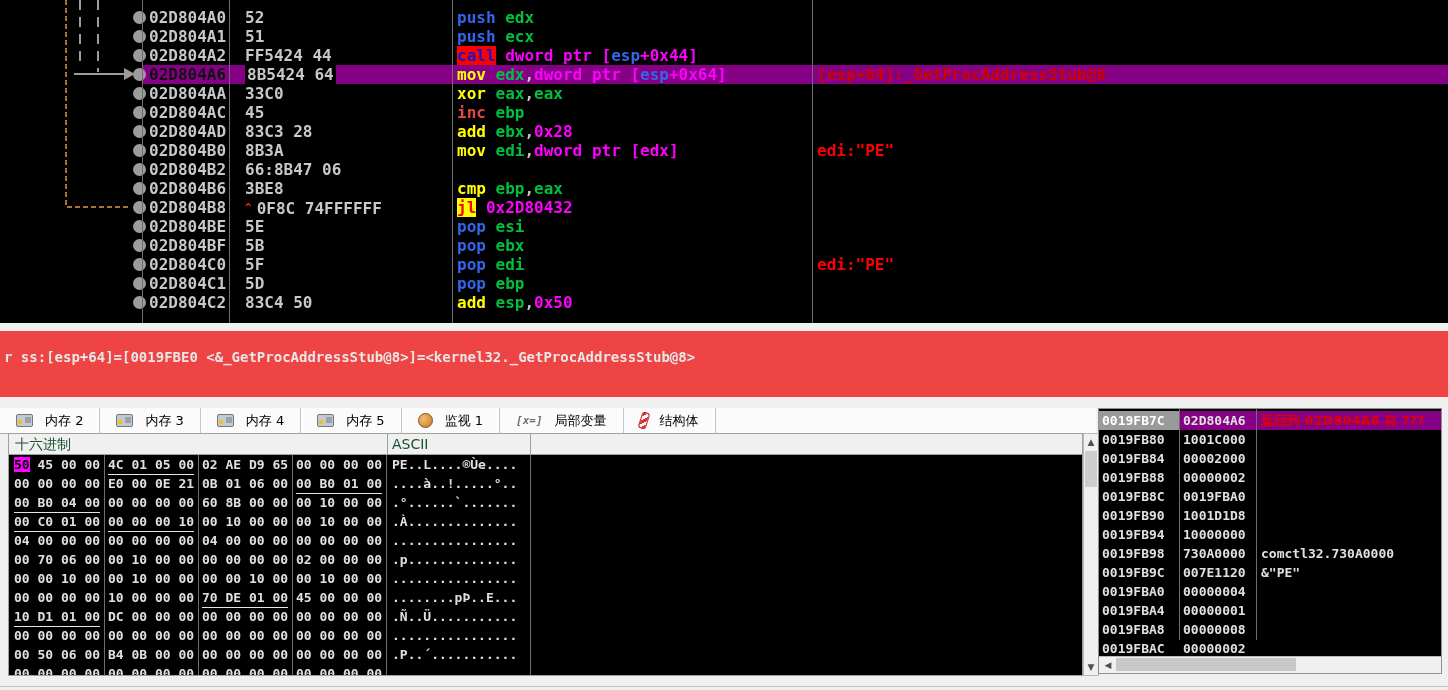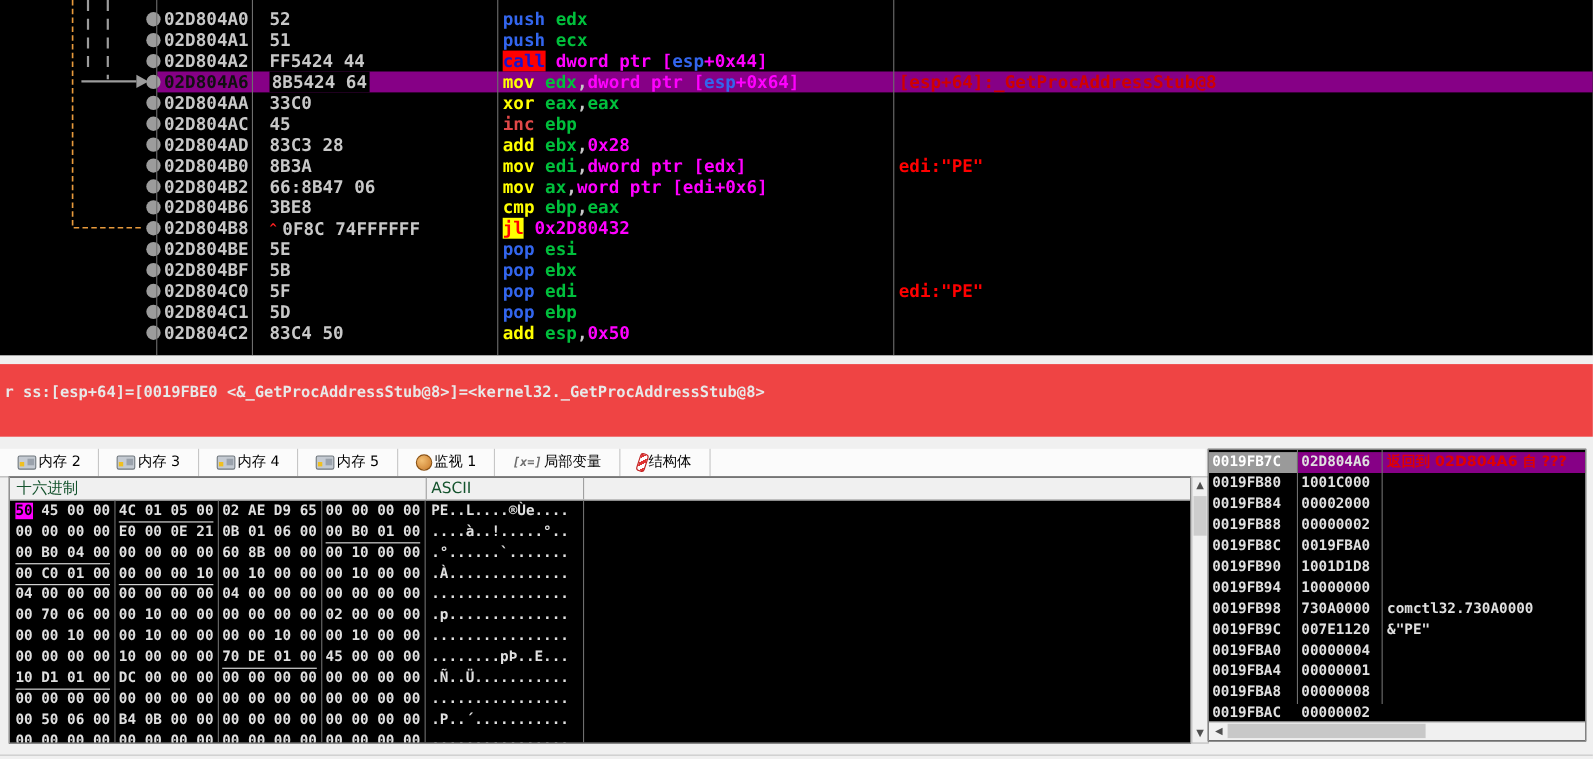--- a/index.html
+++ b/index.html
@@ -27,21 +27,21 @@
   .tk-reg{color:#00C03C;} .tk-mem{color:#FF00FF;} .tk-esp{color:#3366EE;}
   .tk-num{color:#FF00FF;} .tk-pun{color:#C8C8C8;}
   .cmt.red{color:#FF0000;} .cmt.hlc{color:#D00000;}
   
   #infobox{position:absolute;left:0;top:331px;width:1448px;height:66px;background:#ef4444;}
   #infobox span{position:absolute;left:4px;top:17px;
     font:bold 14px/18px "DejaVu Sans Mono",monospace;color:#E8E8E8;white-space:pre;}
   
   #tabbar{position:absolute;left:0;top:408px;width:1096px;height:25px;background:#FBFBFB;
           border-bottom:1px solid #ABABAB;display:flex;align-items:stretch;}
-  .tab{display:flex;align-items:center;gap:2px;padding:0 16px;border-right:1px solid #C6C6C6;
+  .tab{display:flex;align-items:center;gap:12px;padding:0 16px;border-right:1px solid #C6C6C6;
        font:13px/24px "DejaVu Sans","Liberation Sans",sans-serif;color:#000;cursor:default;}
   .memory-icon{width:15px;height:11px;background:#C4CAD2;border:1px solid #70787E;border-radius:2px;position:relative;}
   .memory-icon::before{content:"";position:absolute;left:1px;top:5px;width:4px;height:4px;background:#F0C020;}
   .memory-icon::after{content:"";position:absolute;right:1px;top:2px;width:6px;height:6px;background:#9AA2AC;}
   .watch-icon{width:13px;height:13px;border-radius:50%;border:1px solid #8A5010;
        background:radial-gradient(circle at 35% 35%,#F2BE72,#C87828);}
   .locals-icon{font:italic bold 11px "DejaVu Sans Mono",monospace;color:#707070;}
   .struct-icon{width:6px;height:15px;border-radius:3px;transform:rotate(18deg);
        background:repeating-linear-gradient(135deg,#E03030 0 3px,#FFF 3px 6px);border:1px solid #C02020;}
   
@@ -148,21 +148,20 @@
           <span class="bp-dot"></span>
           <span class="cell addr">02D804B0</span>
           <span class="cell bytes"><span class="byt-text">8B3A</span></span>
           <span class="cell instr"><span class="tk-mn">mov </span><span class="tk-reg">edi</span><span class="tk-pun">,</span><span class="tk-mem">dword ptr [edx]</span></span>
           <span class="cell cmt red">edi:"PE"</span>
         </div>
         <div class="dis-row" style="top: 160px;">
           <span class="bp-dot"></span>
           <span class="cell addr">02D804B2</span>
           <span class="cell bytes"><span class="byt-text">66:8B47 06</span></span>
-          <span class="cell instr"><span class="tk-mn">mov </span><span class="tk-reg">ax</span><span class="tk-pun">,</span><span class="tk-mem">word ptr [edi+0x6]</span></span>
         </div>
         <div class="dis-row" style="top: 179px;">
           <span class="bp-dot"></span>
           <span class="cell addr">02D804B6</span>
           <span class="cell bytes"><span class="byt-text">3BE8</span></span>
           <span class="cell instr"><span class="tk-mn">cmp </span><span class="tk-reg">ebp</span><span class="tk-pun">,</span><span class="tk-reg">eax</span></span>
         </div>
         <div class="dis-row" style="top: 198px;">
           <span class="bp-dot"></span>
           <span class="cell addr">02D804B8</span>

